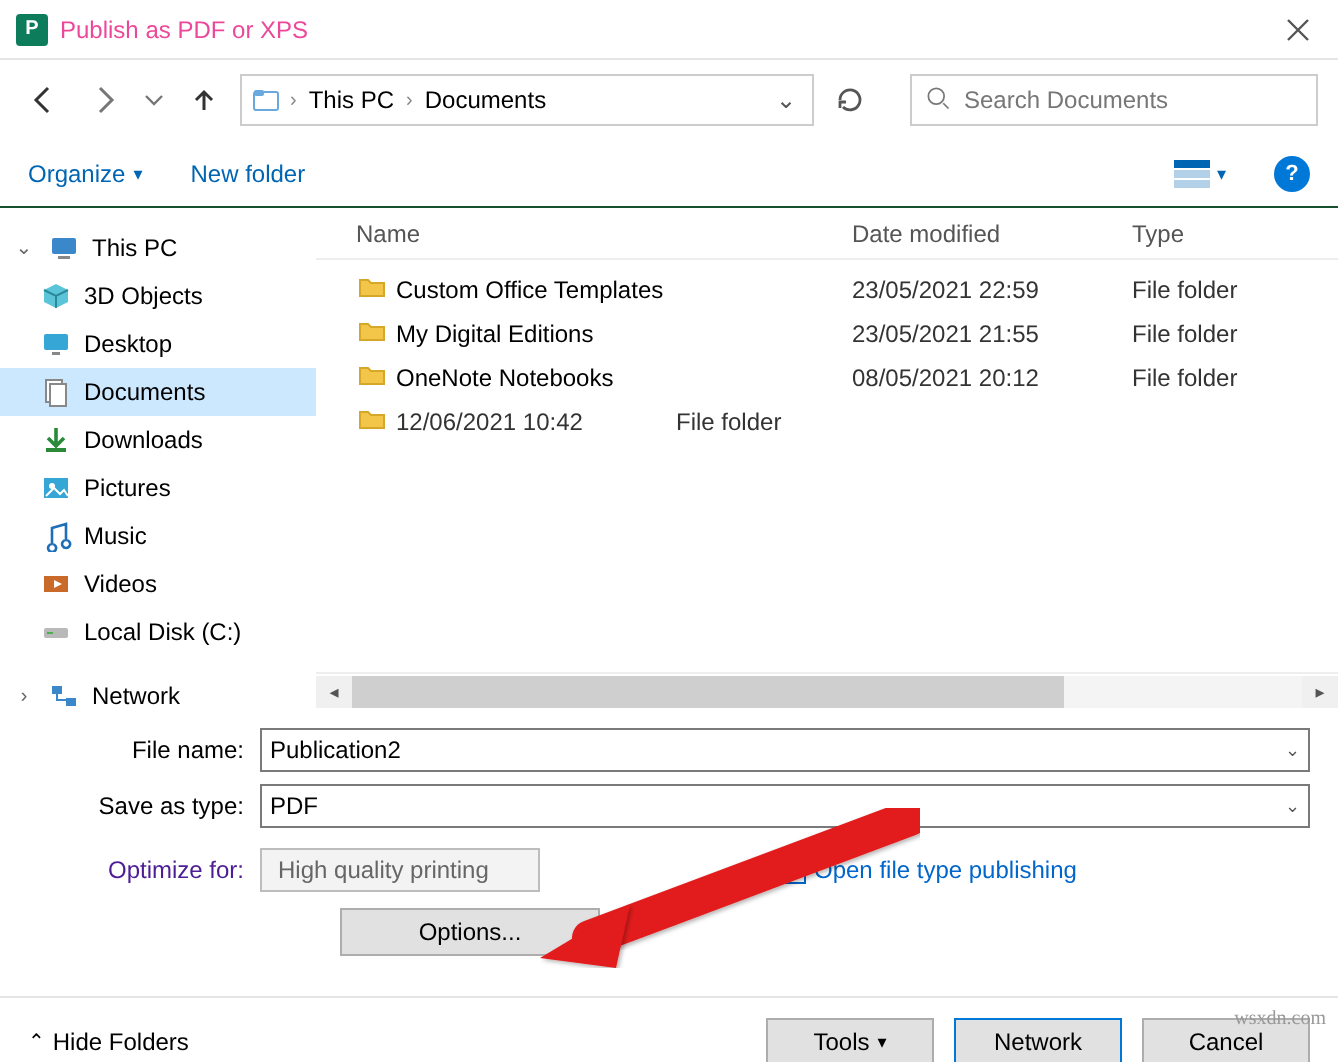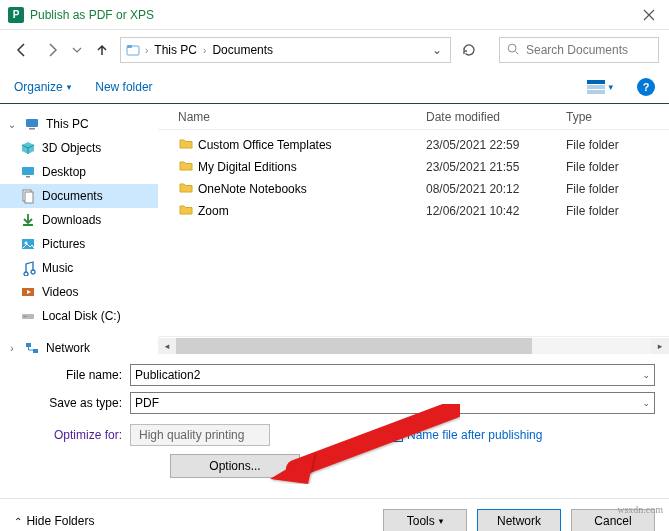--- a/index.html
+++ b/index.html
@@ -1,31 +1,31 @@
 <!DOCTYPE html>
 <html><head>
 <meta charset="utf-8">
 <style>
   * { box-sizing: border-box; font-family: "Segoe UI", Tahoma, sans-serif; font-size: 12px; }
   body { margin: 0; background: #fff; width: 669px; height: 531px; overflow: hidden; position: relative; }
   .titlebar { height: 30px; display: flex; align-items: center; padding: 0 8px; border-bottom: 1px solid #e5e5e5; }
   .app-icon { width: 16px; height: 16px; background: #0d7c5a; color: #fff; display: flex; align-items: center; justify-content: center; font-size: 10px; font-weight: bold; border-radius: 2px; margin-right: 6px; }
-  .titlebar-title { flex: 1; color: #15803d; }
+  .titlebar-title { flex: 1; color: #ec4899; }
   .close-btn { width: 40px; height: 30px; display: flex; align-items: center; justify-content: center; color: #555; cursor: pointer; margin: -8px -8px -8px 0; }
   .navbar { height: 40px; display: flex; align-items: center; padding: 0 10px; gap: 6px; }
   .nav-arrow { width: 24px; height: 24px; display: flex; align-items: center; justify-content: center; color: #777; cursor: pointer; }
   .nav-arrow.enabled { color: #333; }
   .breadcrumb { flex: 1; height: 26px; border: 1px solid #ccc; display: flex; align-items: center; padding: 0 4px; gap: 4px; background: #fff; }
   .bc-icon { width: 16px; height: 16px; display: flex; align-items: center; justify-content: center; }
   .bc-sep { color: #888; font-size: 10px; }
   .bc-item { padding: 0 2px; color: #000; }
   .bc-flex { flex: 1; }
   .bc-drop { color: #555; padding: 0 4px; }
   .refresh { width: 24px; height: 24px; display: flex; align-items: center; justify-content: center; color: #555; cursor: pointer; }
-  .search { width: 160px; height: 26px; border: 1px solid #ccc; display: flex; align-items: center; padding: 0 6px; margin-left: 12px; color: #777; }
+  .search { width: 204px; height: 26px; border: 1px solid #ccc; display: flex; align-items: center; padding: 0 6px; margin-left: 12px; color: #777; }
   .search-icon { margin-right: 6px; color: #777; }
   .toolbar { height: 34px; display: flex; align-items: center; padding: 0 14px; gap: 24px; border-bottom: 1px solid #14532d; }
   .toolbtn { color: #0066b3; display: flex; align-items: center; gap: 4px; cursor: pointer; }
   .tool-drop { color: #0066b3; font-size: 9px; }
   .tool-spacer { flex: 1; }
   .view-icon { display: flex; align-items: center; gap: 3px; color: #0066b3; cursor: pointer; }
   .help-icon { width: 18px; height: 18px; border-radius: 50%; background: #0078d7; color: #fff; display: flex; align-items: center; justify-content: center; font-size: 11px; font-weight: bold; cursor: pointer; }
   .body { display: flex; height: 250px; }
   .sidebar { width: 158px; padding: 8px 0; overflow: auto; }
   .tree-item { display: flex; align-items: center; height: 24px; padding: 0 6px 0 20px; gap: 6px; cursor: pointer; }
@@ -279,21 +279,20 @@
               <path d="M2 4 h4 l1.5 1.5 H14 V12 H2 Z" fill="#f3c64a" stroke="#d6a82a"></path>
             </svg></span>
           <span class="rname">OneNote Notebooks</span>
           <span class="rdate">08/05/2021 20:12</span>
           <span class="rtype">File folder</span>
         </div>
         <div class="row">
           <span class="folder-icon"><svg width="16" height="16" viewBox="0 0 16 16">
               <path d="M2 4 h4 l1.5 1.5 H14 V12 H2 Z" fill="#f3c64a" stroke="#d6a82a"></path>
             </svg></span>
-          <span class="rname">Zoom</span>
           <span class="rdate">12/06/2021 10:42</span>
           <span class="rtype">File folder</span>
         </div>
       </div>
     <div class="hscroll">
       <div class="hscroll-btn">◂</div>
       <div class="hscroll-track">
           <div class="hscroll-thumb"></div>
         </div>
       <div class="hscroll-btn">▸</div>
@@ -316,21 +315,21 @@
       <span class="drop-caret">⌄</span>
     </div>
   </div>
   <div class="optimize-row">
     <div class="opt-label">Optimize for:</div>
     <div class="opt-value">
         <span>High quality printing</span>
       </div>
     <div class="open-after">
       <span class="chk">✓</span>
-      <span>Name file after publishing</span>
+      <span>Open file type publishing</span>
     </div>
   </div>
   <div class="options-row">
     <button class="options-btn">Options...</button>
   </div>
 </div>
 
 <div class="footer">
   <div class="hide-folders">
     <span style="font-size:10px">⌃</span>

